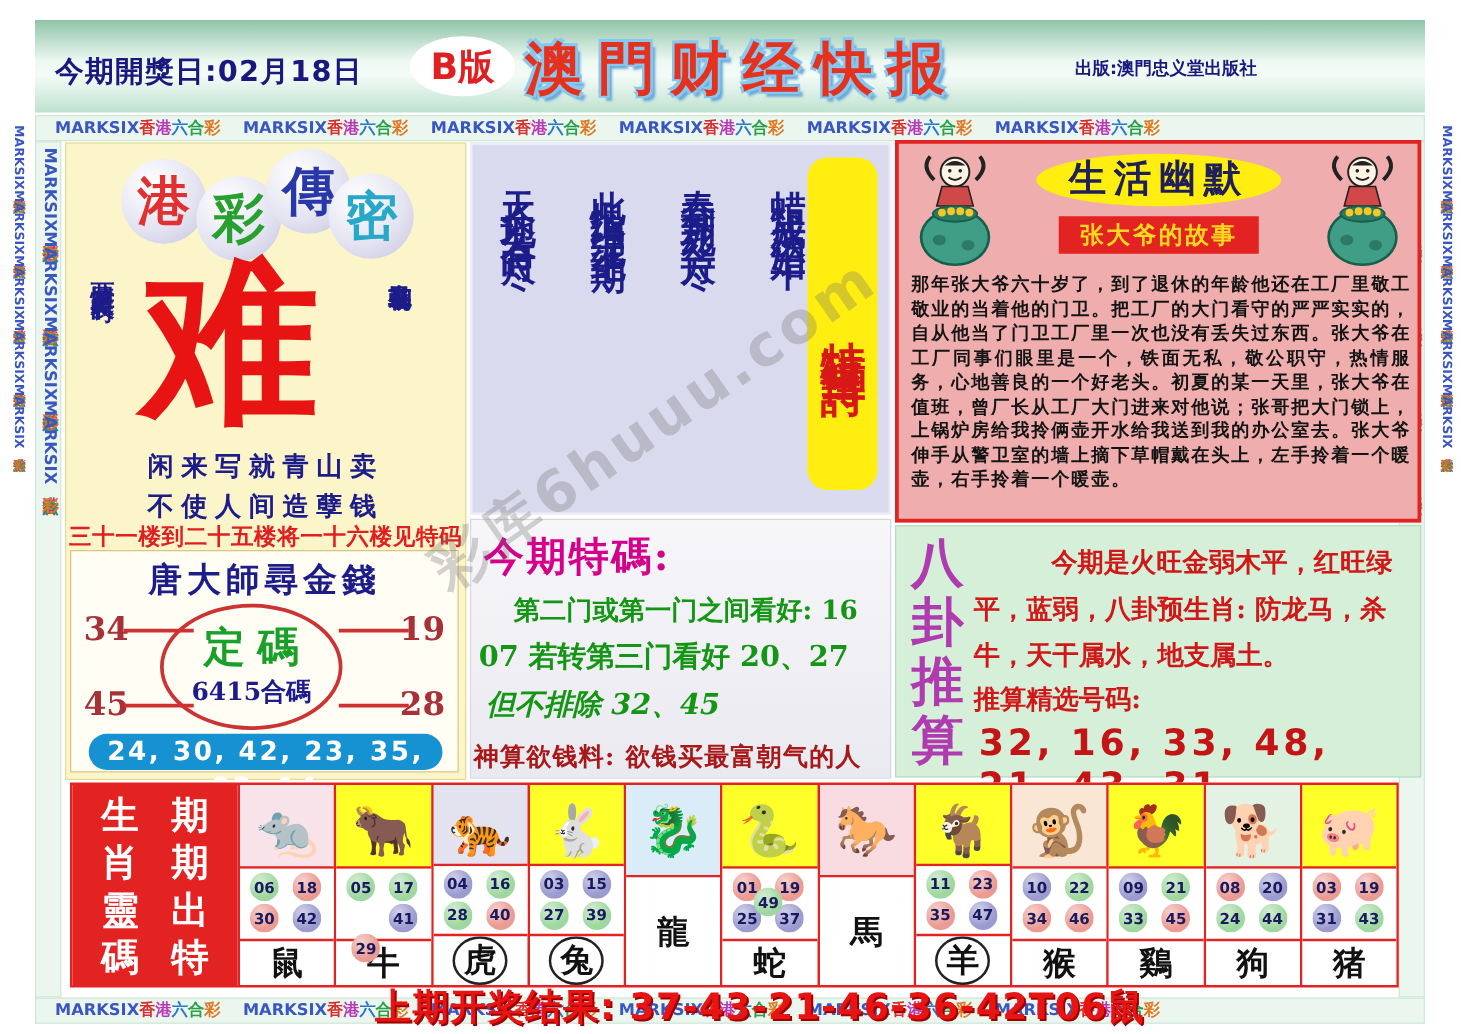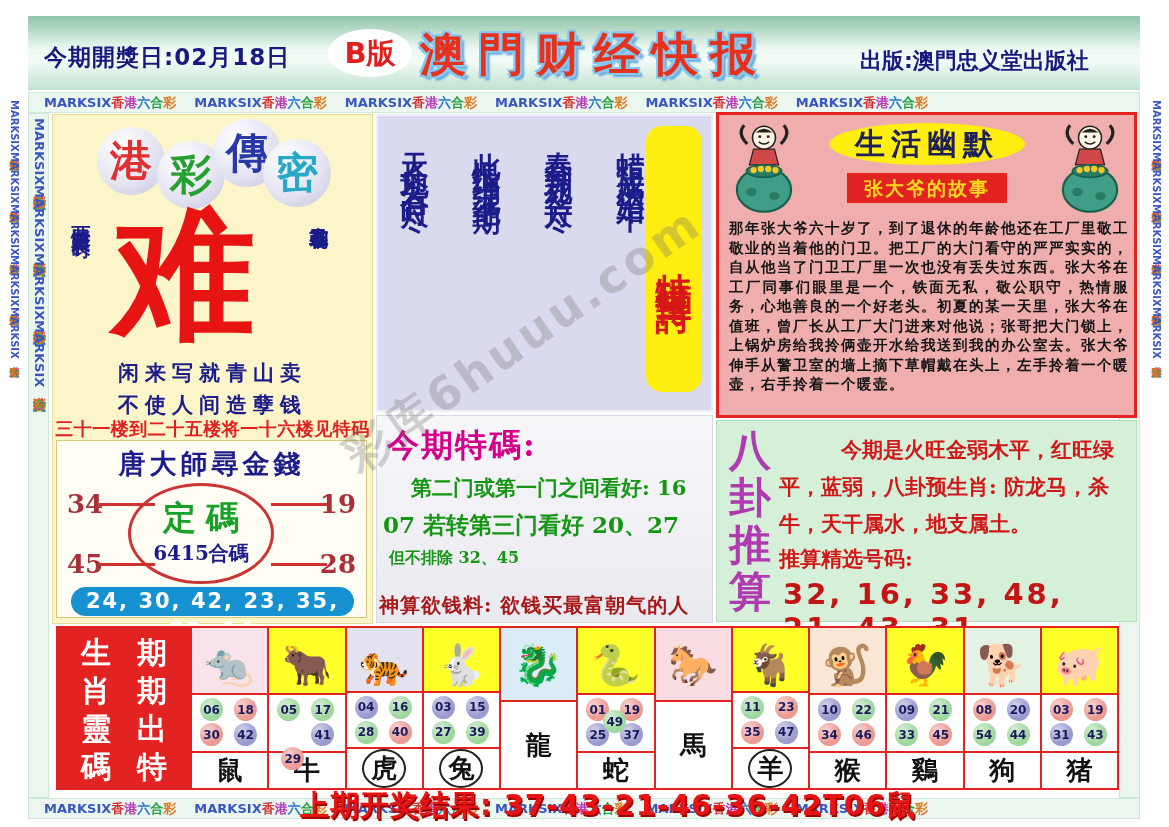--- a/index.html
+++ b/index.html
@@ -9,21 +9,21 @@
 
   
   .header { left:28px; top:16px; width:1112px; height:74px;
     background:linear-gradient(to bottom,#8fc4a9 0%,#eef9f2 45%,#f4fbf7 60%,#bfe2cf 100%); }
   .draw-date { left:16px; top:26px; font-weight:bold; font-size:23px; color:#18187e; letter-spacing:1px; }
   .edition { left:300px; top:13px; width:84px; height:48px; background:#ffffff; border-radius:50%;
     color:#e02020; font-weight:bold; font-size:29px; text-align:center; line-height:48px; }
   .main-title { left:392px; top:8px; font-family:"DejaVu Serif","Liberation Serif",serif;
     font-weight:bold; font-size:46px; color:#e5321e; letter-spacing:12px; white-space:nowrap;
     text-shadow:-2px -2px 0 #86c8f0, 2px -2px 0 #86c8f0, -2px 2px 0 #86c8f0, 2px 2px 0 #86c8f0, 4px 4px 2px #69a9d9; }
-  .publisher { left:832px; top:30px; font-weight:bold; font-size:22px; color:#18187e; }
+  .publisher { left:832px; top:30px; font-weight:bold; font-size:14px; color:#18187e; }
 
   
   .marks-strip { background:#eaf6ee; border:1px solid #cfe8d8; overflow:hidden;
     font-size:13px; font-weight:bold; white-space:nowrap; color:#c04890; }
   .strip-top    { left:28px; top:92px;  width:1112px; height:21px; line-height:20px; padding-left:6px; }
   .strip-bottom { left:28px; top:798px; width:1112px; height:21px; line-height:20px; padding-left:6px; z-index:1; }
   .strip-left   { left:28px; top:113px; width:21px; height:685px; writing-mode:vertical-rl; text-orientation:mixed; padding-top:4px; }
   .strip-right  { left:1119px; top:113px; width:21px; height:685px; writing-mode:vertical-rl; text-orientation:mixed; padding-top:4px; }
   .strip-outer-left  { left:5px; top:100px; width:16px; height:712px; writing-mode:vertical-rl; text-orientation:mixed;
      background:#ffffff; border:none; font-size:10px; }
@@ -76,21 +76,21 @@
     font-size:36px; letter-spacing:6px; font-family:"DejaVu Serif","Liberation Serif",serif; }
 
   
   .special-box { left:376px; top:415px; width:337px; height:208px;
     background:linear-gradient(#f7f7fa,#e9e9f0); border:1px solid #d8d8e0; }
   .special-title { left:10px; top:8px; color:#d4008c; font-weight:bold; font-size:32px; letter-spacing:2px;
     font-family:"DejaVu Serif","Liberation Serif",serif; }
   .sp-line { color:#149614; font-weight:bold; font-family:"DejaVu Serif","Liberation Serif",serif; white-space:nowrap; }
   .sp1 { left:34px; top:58px; font-size:21px; }
   .sp2 { left:6px;  top:94px; font-size:23px; }
-  .sp3 { left:12px; top:132px; font-size:16px; }
+  .sp3 { left:12px; top:132px; font-size:23px;font-style:italic; }
   .fortune-line { left:2px; top:176px; color:#a81818; font-weight:bold; font-size:20px; letter-spacing:1px;
     white-space:nowrap; font-family:"DejaVu Serif","Liberation Serif",serif; }
 
   
   .humor-box { left:716px; top:112px; width:421px; height:306px; background:#efadad; border:3px solid #e32222; }
   .humor-ellipse { left:110px; top:8px; width:196px; height:42px; background:#ffee10; border-radius:50%;
     text-align:center; line-height:42px; color:#202058; font-weight:bold; font-size:30px; letter-spacing:6px;
     font-family:"DejaVu Serif","Liberation Serif",serif; }
   .humor-banner { left:128px; top:58px; width:160px; height:30px; background:#e32222; color:#ffd820;
     font-weight:bold; font-size:19px; text-align:center; line-height:30px; letter-spacing:2px;
@@ -381,21 +381,21 @@
         </div>
         <div class="zchar">
           <span>鷄</span>
         </div>
       </div>
       <div class="zcol">
         <div class="zhead" style="background: rgb(228, 242, 228);">🐕</div>
         <div class="zballs">
           <div class="ball" style="left: 8px; top: 3px; background: radial-gradient(circle at 35% 30%, rgba(255, 255, 255, 0.55), rgba(255, 255, 255, 0) 60%), rgb(236, 155, 147);">08</div>
           <div class="ball" style="left: 42px; top: 3px; background: radial-gradient(circle at 35% 30%, rgba(255, 255, 255, 0.55), rgba(255, 255, 255, 0) 60%), rgb(155, 155, 208);">20</div>
-          <div class="ball" style="left: 8px; top: 28px; background: radial-gradient(circle at 35% 30%, rgba(255, 255, 255, 0.55), rgba(255, 255, 255, 0) 60%), rgb(159, 216, 159);">54</div>
+          <div class="ball" style="left: 8px; top: 28px; background: radial-gradient(circle at 35% 30%, rgba(255, 255, 255, 0.55), rgba(255, 255, 255, 0) 60%), rgb(159, 216, 159);">24</div>
           <div class="ball" style="left: 42px; top: 28px; background: radial-gradient(circle at 35% 30%, rgba(255, 255, 255, 0.55), rgba(255, 255, 255, 0) 60%), rgb(159, 216, 159);">44</div>
         </div>
         <div class="zchar">
           <span>狗</span>
         </div>
       </div>
       <div class="zcol">
         <div class="zhead" style="background: rgb(255, 255, 41);">🐖</div>
         <div class="zballs">
           <div class="ball" style="left: 8px; top: 3px; background: radial-gradient(circle at 35% 30%, rgba(255, 255, 255, 0.55), rgba(255, 255, 255, 0) 60%), rgb(236, 155, 147);">03</div>

